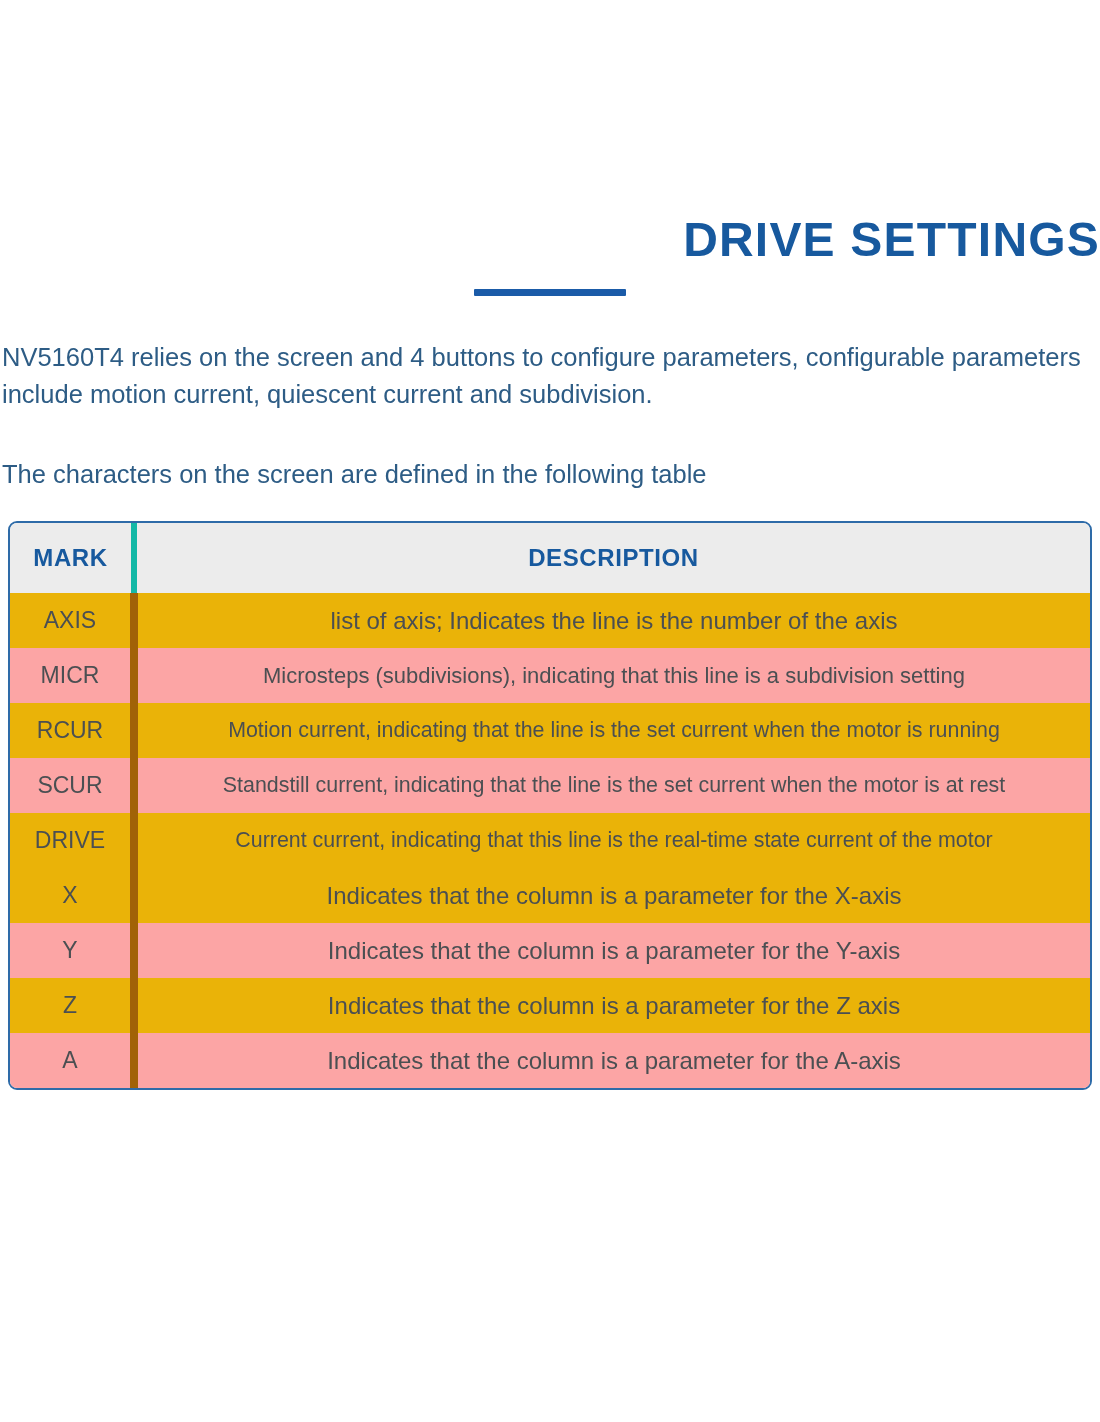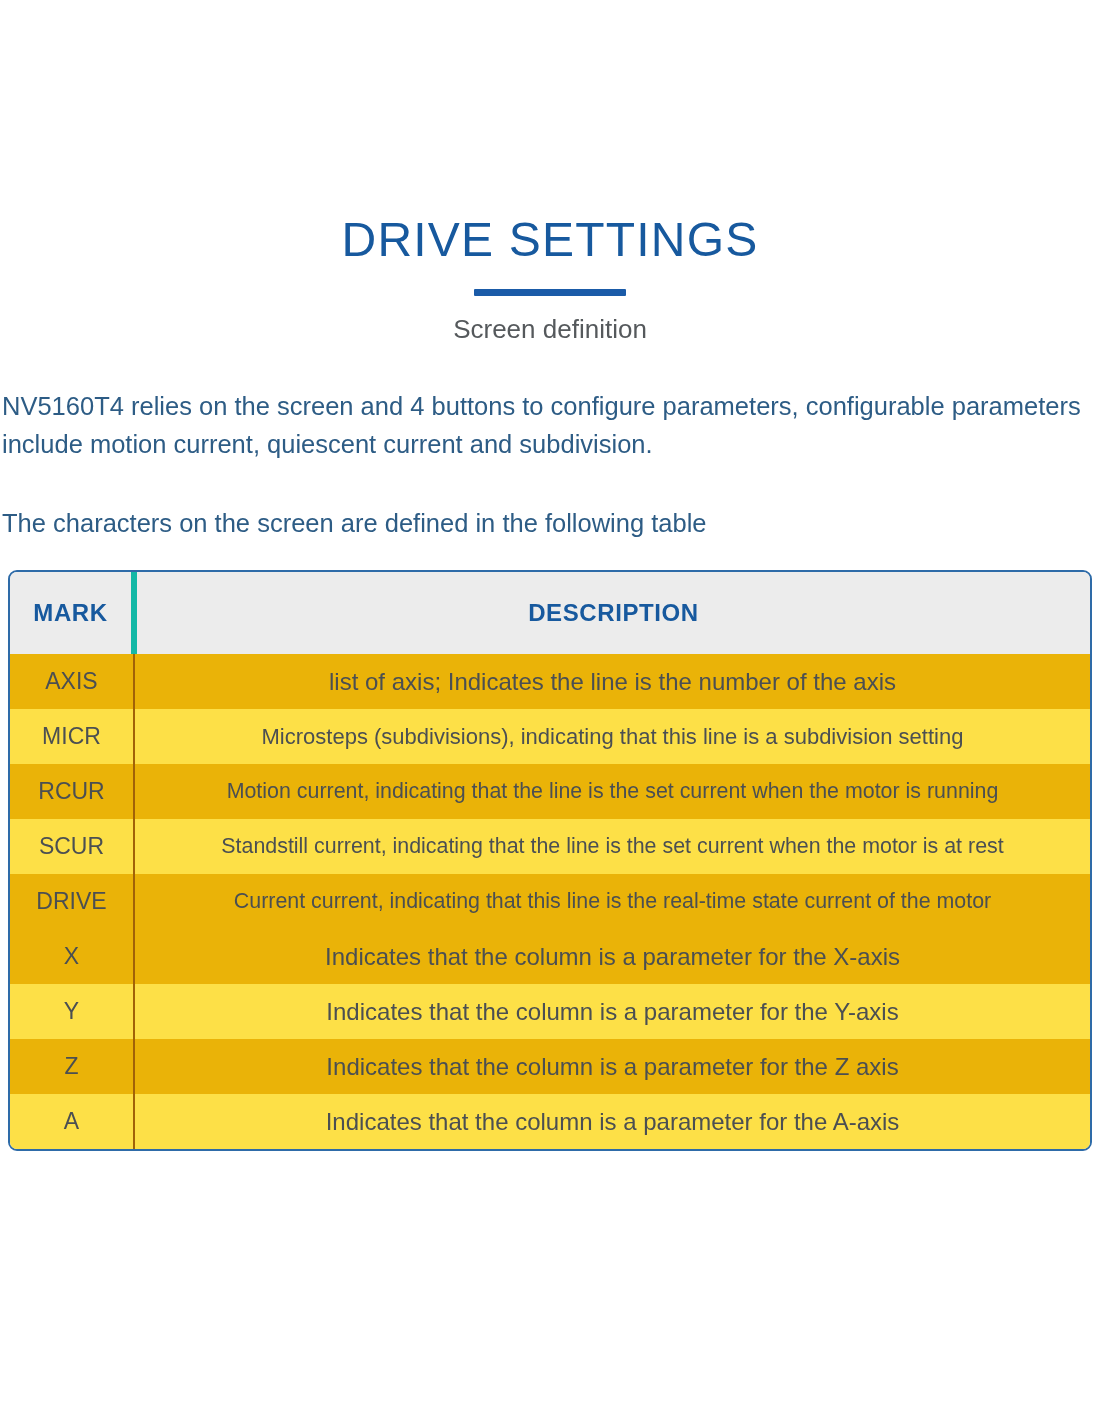--- a/index.html
+++ b/index.html
@@ -23,25 +23,26 @@
     position: relative;
   }
 
   
   .header {
     padding-top: 214px;
     text-align: center;
   }
   .page-title {
     font-size: 48px;
-    font-weight: normal;
+    font-weight: bold;
     letter-spacing: 1.2px;
     color: #17599e;
     line-height: 1.08;
     margin: 0;
+    text-align: right;
   }
   .title-rule {
     width: 152px;
     height: 7px;
     background: #1a5ba8;
     margin: 23px auto 0 auto;
     border-radius: 1px;
   }
   .subtitle {
     font-size: 26px;
@@ -89,21 +90,21 @@
 
   table.marks th,
   table.marks td {
     border: 0;
     padding: 0;
     margin: 0;
   }
 
   table.marks thead th {
     background: #ececec;
-    height: 82px;
+    height: 70px;
     vertical-align: middle;
     color: #17599e;
     font-weight: bold;
     letter-spacing: 0.6px;
     font-size: 24px;
     text-align: center;
   }
   table.marks thead th.th-desc {
     border-left: 6px solid #14b8a6;
   }
@@ -114,40 +115,39 @@
     text-align: center;
     color: #4b4f52;
     font-size: 24px;
     font-weight: normal;
   }
   table.marks tbody td.td-mark {
     font-size: 23px;
     color: #4b4f52;
   }
   table.marks tbody td.td-desc {
-    border-left: 2px solid #a16207;
+    border-left: 8px solid #a16207;
     padding: 0 6px;
     white-space: nowrap;
   }
   
   table.marks tbody tr.long td.td-desc { font-size: 22px; }
   table.marks tbody tr.xlong td.td-desc { font-size: 21.4px; }
 
-  table.marks tbody tr.alt td { background: #fde047; }
+  table.marks tbody tr.alt td { background: #fca5a5; }
   table.marks tbody tr:not(.alt) td { background: #eab308; }
 </style>
 </head>
 <body>
 
 <div class="page">
 
   <div class="header">
     <h1 class="page-title">DRIVE SETTINGS</h1>
     <div class="title-rule"></div>
-    <div class="subtitle">Screen definition</div>
   </div>
 
   <div class="intro">
     <p class="p1">NV5160T4 relies on the screen and 4 buttons to configure parameters, configurable parameters include motion current, quiescent current and subdivision.</p>
     <p class="p2">The characters on the screen are defined in the following table</p>
   </div>
 
   <div class="table-wrap">
     <table class="marks">
       <colgroup>

